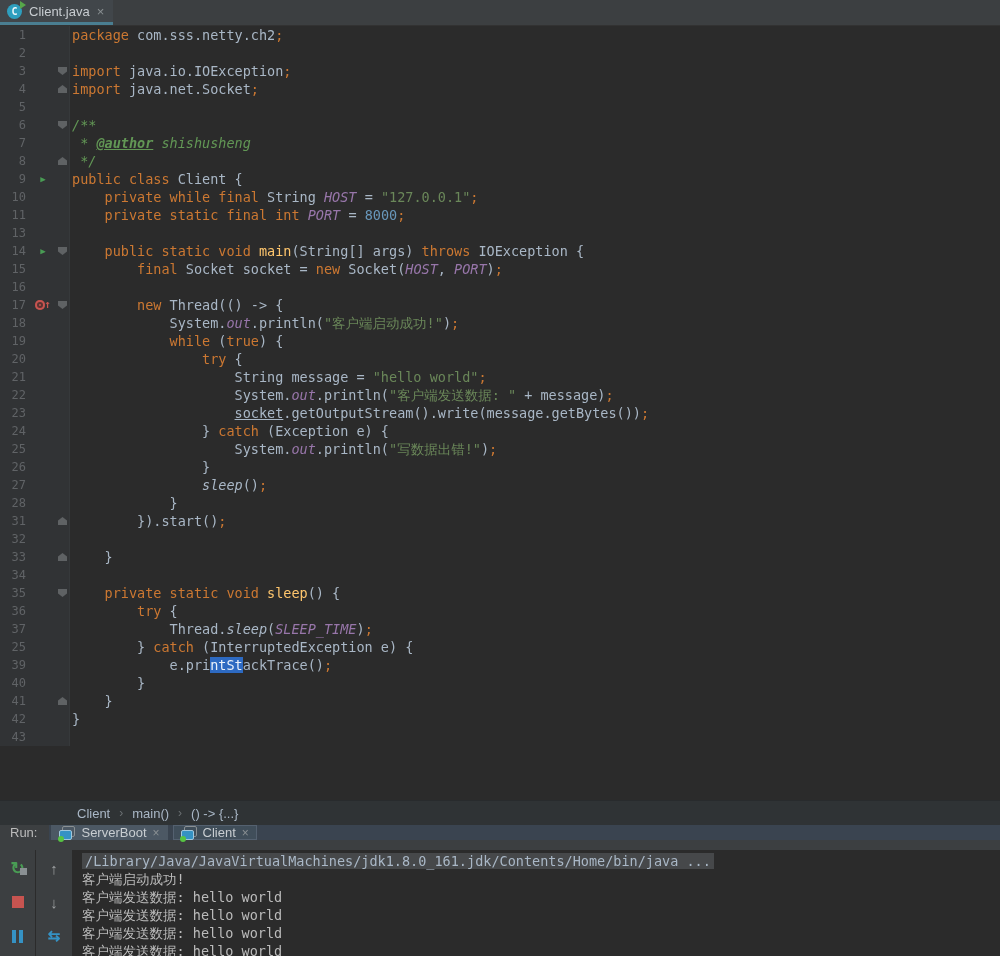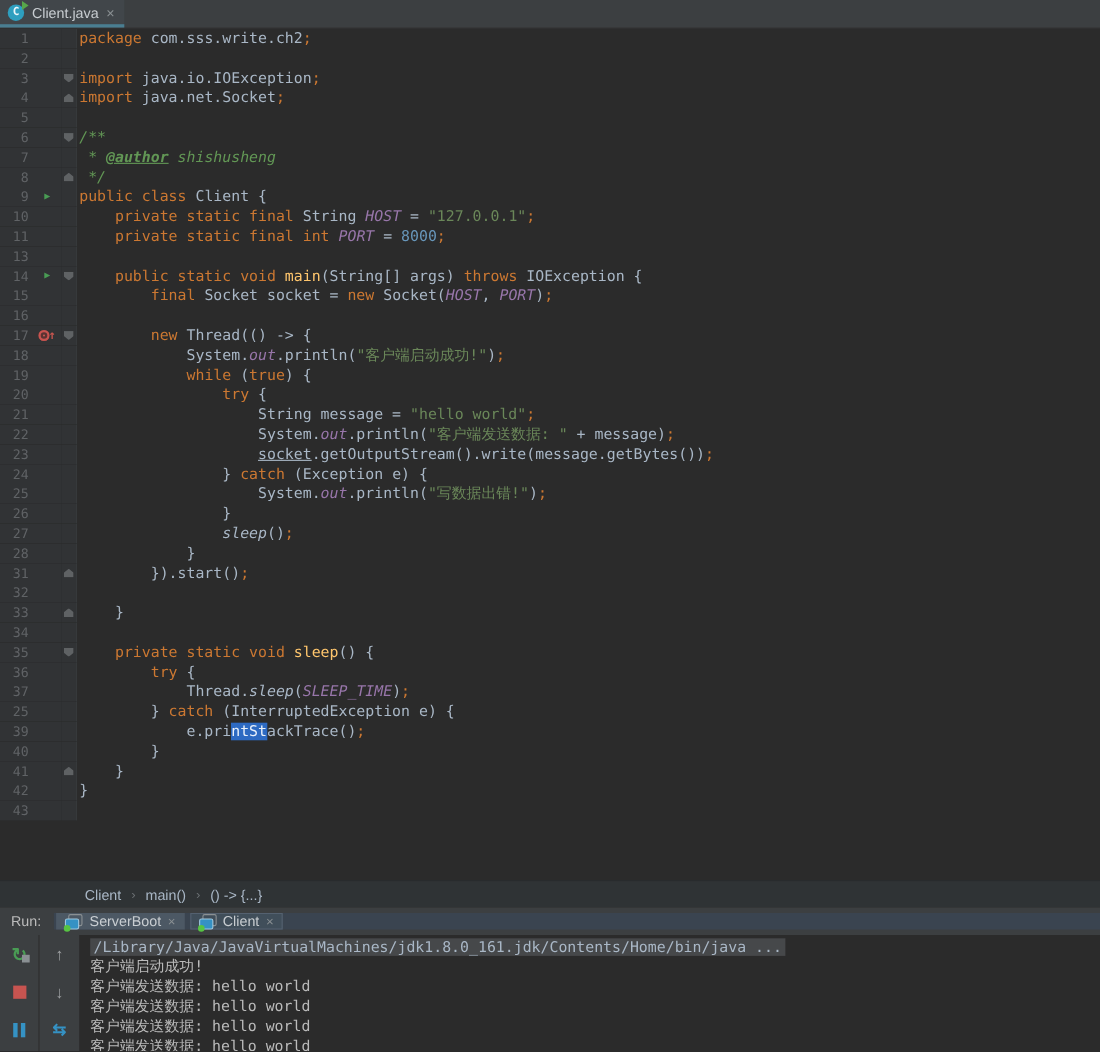--- a/index.html
+++ b/index.html
@@ -59,21 +59,21 @@
   .sg-und{text-decoration:underline;}
   .sg-sel{background:#2d6ac2;color:#e9f1fb;}
 
   
   .breadcrumbs{height:25px;background:#2f3335;border-top:1px solid #282b2d;box-sizing:border-box;
                display:flex;align-items:center;padding-left:77px;font-size:13px;color:#a9b7c6;gap:9px;}
   .crumb{cursor:default;}
   .crumb-sep{color:#6b7073;font-size:12px;}
 
   
-  .runbar{height:25px;background:#3c3f41;display:flex;align-items:center;}
+  .runbar{height:25px;background:#3c3f41;display:flex;align-items:flex-start;}
   .run-label{font-size:13px;color:#bbbbbb;display:flex;align-items:center;padding:0 12px 0 10px;flex:none;}
   .run-strip{flex:1;background:#3a4450;display:flex;align-items:stretch;gap:5px;padding-left:2px;}
   .run-tab{display:flex;align-items:center;gap:6px;padding:0 8px;font-size:13px;color:#c8cdd1;}
   .run-tab.first{background:#4c5864;}
   .run-tab.selected{background:#404e5a;box-shadow:inset 0 0 0 1px #546170;}
   .rt-close{color:#8a9093;font-size:12px;}
   .console-ic{position:relative;width:16px;height:14px;flex:none;}
   .console-ic .back{position:absolute;left:3px;top:0;width:11px;height:9px;border:1px solid #8a9093;border-radius:2px;}
   .console-ic .front{position:absolute;left:0;top:4px;width:11px;height:8px;background:#3592c4;
                      border:1px solid #9fc7de;border-radius:2px;}
@@ -107,30 +107,30 @@
       <span class="file-icon">
         <span class="circ">C</span>
           <span class="play"></span>
       </span>
       <span class="tab-label">Client.java</span>
       <span class="tab-close">×</span>
     </div>
   </div>
 
   <div class="editor" id="code-area">
-      <div class="code-line"><span class="ln-num">1</span><span class="ln-icon"></span><span class="ln-fold"></span><div class="ln-text"><span class="sg-kw">package</span><span class="sg-pl"> com.sss.write.ch2</span><span class="sg-semi">;</span></div></div>
+      <div class="code-line"><span class="ln-num">1</span><span class="ln-icon"></span><span class="ln-fold"></span><div class="ln-text"><span class="sg-kw">package</span><span class="sg-pl"> com.sss.netty.ch2</span><span class="sg-semi">;</span></div></div>
       <div class="code-line"><span class="ln-num">2</span><span class="ln-icon"></span><span class="ln-fold"></span><div class="ln-text"></div></div>
       <div class="code-line"><span class="ln-num">3</span><span class="ln-icon"></span><span class="ln-fold"><span class="fold-g fold-start"></span></span><div class="ln-text"><span class="sg-kw">import</span><span class="sg-pl"> java.io.IOException</span><span class="sg-semi">;</span></div></div>
       <div class="code-line"><span class="ln-num">4</span><span class="ln-icon"></span><span class="ln-fold"><span class="fold-g fold-end"></span></span><div class="ln-text"><span class="sg-kw">import</span><span class="sg-pl"> java.net.Socket</span><span class="sg-semi">;</span></div></div>
       <div class="code-line"><span class="ln-num">5</span><span class="ln-icon"></span><span class="ln-fold"></span><div class="ln-text"></div></div>
       <div class="code-line"><span class="ln-num">6</span><span class="ln-icon"></span><span class="ln-fold"><span class="fold-g fold-start"></span></span><div class="ln-text"><span class="sg-cm">/**</span></div></div>
       <div class="code-line"><span class="ln-num">7</span><span class="ln-icon"></span><span class="ln-fold"></span><div class="ln-text"><span class="sg-cm"> * </span><span class="sg-tag">@author</span><span class="sg-cm"> shishusheng</span></div></div>
       <div class="code-line"><span class="ln-num">8</span><span class="ln-icon"></span><span class="ln-fold"><span class="fold-g fold-end"></span></span><div class="ln-text"><span class="sg-cm"> */</span></div></div>
       <div class="code-line"><span class="ln-num">9</span><span class="ln-icon"><span class="run-arrow">▶</span></span><span class="ln-fold"></span><div class="ln-text"><span class="sg-kw">public class</span><span class="sg-pl"> Client {</span></div></div>
-      <div class="code-line"><span class="ln-num">10</span><span class="ln-icon"></span><span class="ln-fold"></span><div class="ln-text"><span class="sg-pl">    </span><span class="sg-kw">private static final</span><span class="sg-pl"> String </span><span class="sg-const">HOST</span><span class="sg-pl"> = </span><span class="sg-str">"127.0.0.1"</span><span class="sg-semi">;</span></div></div>
+      <div class="code-line"><span class="ln-num">10</span><span class="ln-icon"></span><span class="ln-fold"></span><div class="ln-text"><span class="sg-pl">    </span><span class="sg-kw">private while final</span><span class="sg-pl"> String </span><span class="sg-const">HOST</span><span class="sg-pl"> = </span><span class="sg-str">"127.0.0.1"</span><span class="sg-semi">;</span></div></div>
       <div class="code-line"><span class="ln-num">11</span><span class="ln-icon"></span><span class="ln-fold"></span><div class="ln-text"><span class="sg-pl">    </span><span class="sg-kw">private static final int</span><span class="sg-pl"> </span><span class="sg-const">PORT</span><span class="sg-pl"> = </span><span class="sg-num">8000</span><span class="sg-semi">;</span></div></div>
       <div class="code-line"><span class="ln-num">13</span><span class="ln-icon"></span><span class="ln-fold"></span><div class="ln-text"></div></div>
       <div class="code-line"><span class="ln-num">14</span><span class="ln-icon"><span class="run-arrow">▶</span></span><span class="ln-fold"><span class="fold-g fold-start"></span></span><div class="ln-text"><span class="sg-pl">    </span><span class="sg-kw">public static void</span><span class="sg-pl"> </span><span class="sg-decl">main</span><span class="sg-pl">(String[] args) </span><span class="sg-kw">throws</span><span class="sg-pl"> IOException {</span></div></div>
       <div class="code-line"><span class="ln-num">15</span><span class="ln-icon"></span><span class="ln-fold"></span><div class="ln-text"><span class="sg-pl">        </span><span class="sg-kw">final</span><span class="sg-pl"> Socket socket = </span><span class="sg-kw">new</span><span class="sg-pl"> Socket(</span><span class="sg-const">HOST</span><span class="sg-pl">, </span><span class="sg-const">PORT</span><span class="sg-pl">)</span><span class="sg-semi">;</span></div></div>
       <div class="code-line"><span class="ln-num">16</span><span class="ln-icon"></span><span class="ln-fold"></span><div class="ln-text"></div></div>
       <div class="code-line"><span class="ln-num">17</span><span class="ln-icon"><span class="thread-ic"><span class="dot"></span><span class="arr">↑</span></span></span><span class="ln-fold"><span class="fold-g fold-start"></span></span><div class="ln-text"><span class="hl" style="left: 8ch; width: 200ch;"></span><span class="sg-pl">        </span><span class="sg-kw">new</span><span class="sg-pl"> Thread(() -&gt; {</span></div></div>
       <div class="code-line"><span class="ln-num">18</span><span class="ln-icon"></span><span class="ln-fold"></span><div class="ln-text"><span class="hl guides" style="left: 0ch; width: 200ch;"></span><span class="sg-pl">            System.</span><span class="sg-fld">out</span><span class="sg-pl">.println(</span><span class="sg-str">"客户端启动成功!"</span><span class="sg-pl">)</span><span class="sg-semi">;</span></div></div>
       <div class="code-line"><span class="ln-num">19</span><span class="ln-icon"></span><span class="ln-fold"></span><div class="ln-text"><span class="hl guides" style="left: 0ch; width: 200ch;"></span><span class="sg-pl">            </span><span class="sg-kw">while</span><span class="sg-pl"> (</span><span class="sg-kw">true</span><span class="sg-pl">) {</span></div></div>
       <div class="code-line"><span class="ln-num">20</span><span class="ln-icon"></span><span class="ln-fold"></span><div class="ln-text"><span class="hl guides" style="left: 0ch; width: 200ch;"></span><span class="sg-pl">                </span><span class="sg-kw">try</span><span class="sg-pl"> {</span></div></div>
       <div class="code-line"><span class="ln-num">21</span><span class="ln-icon"></span><span class="ln-fold"></span><div class="ln-text"><span class="hl guides" style="left: 0ch; width: 200ch;"></span><span class="sg-pl">                    String message = </span><span class="sg-str">"hello world"</span><span class="sg-semi">;</span></div></div>

